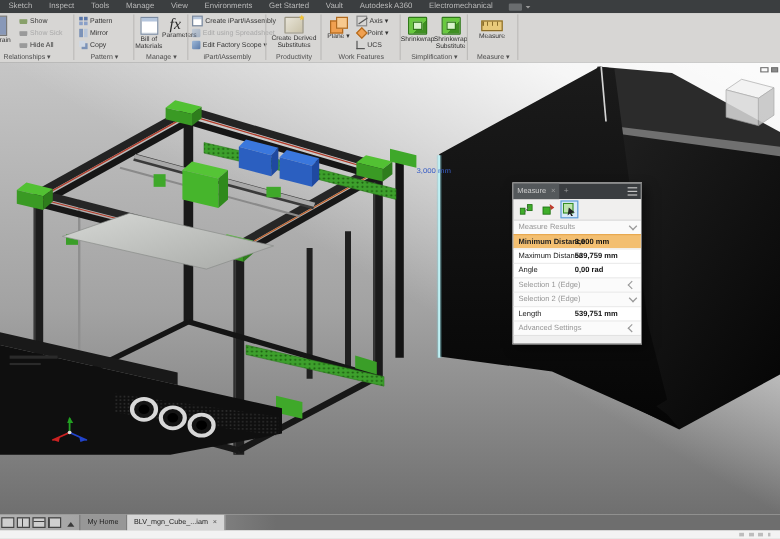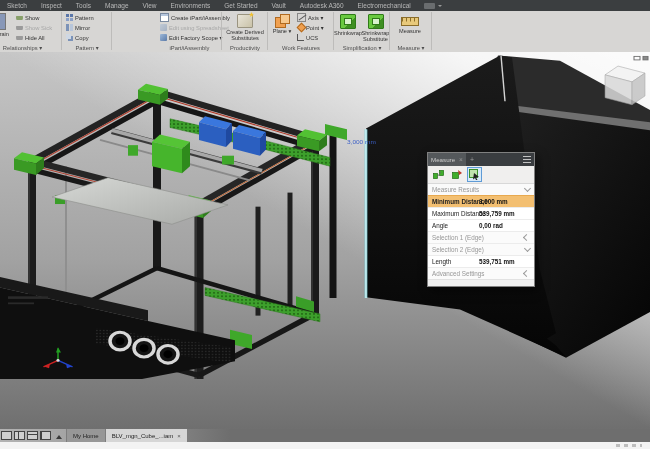--- a/index.html
+++ b/index.html
@@ -140,20 +140,32 @@
         <span>Mirror</span>
     </div>
     <div class="smallrow" style="left:4px;top:22px;">
       <span class="sicon i-copy"></span>
         <span>Copy</span>
     </div>
     <div class="glabel">Pattern ▾</div>
     <div class="gsep" style="right:0;"></div>
   </div>
 
+  <div class="rgroup" style="left:112px;width:45px;">
+    <div class="bigbtn" style="left:0;width:24px;">
+      <div class="i-bom"></div>
+      <span>Bill of Materials</span>
+    </div>
+    <div class="bigbtn" style="left:23px;width:22px;">
+      <div class="i-fx">fx</div>
+      <span>Parameters</span>
+    </div>
+    <div class="glabel">Manage ▾</div>
+    <div class="gsep" style="right:0;"></div>
+  </div>
 
   <div class="rgroup" style="left:157px;width:65px;">
     <div class="smallrow" style="left:3px;top:2px;">
       <span class="sicon i-ipart"></span>
         <span>Create iPart/iAssembly</span>
     </div>
     <div class="smallrow dis" style="left:3px;top:12px;">
       <span class="sicon i-scope" style="opacity:.4;"></span>
         <span>Edit using Spreadsheet</span>
     </div>

